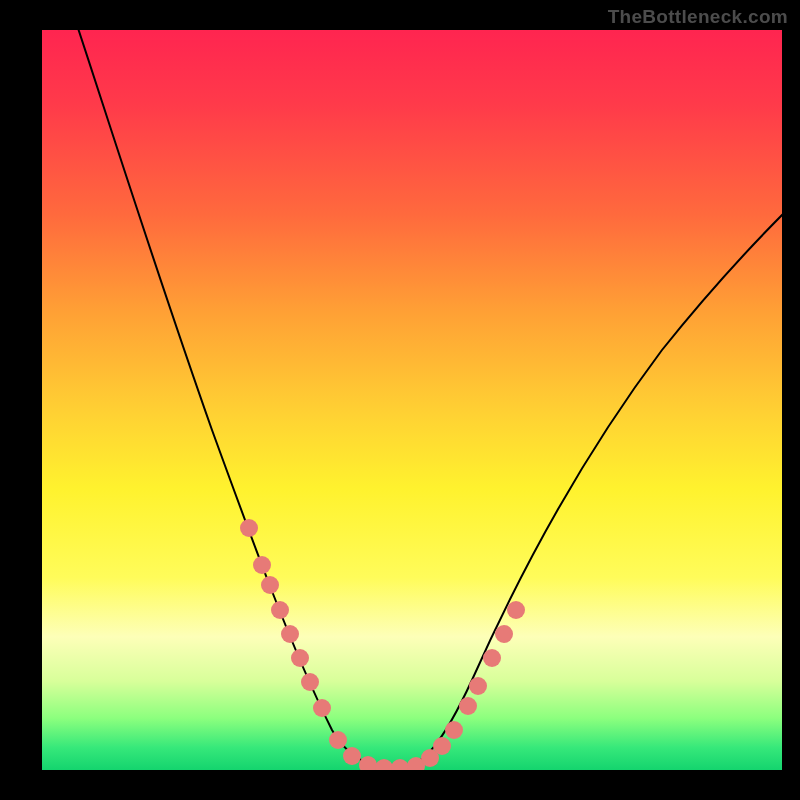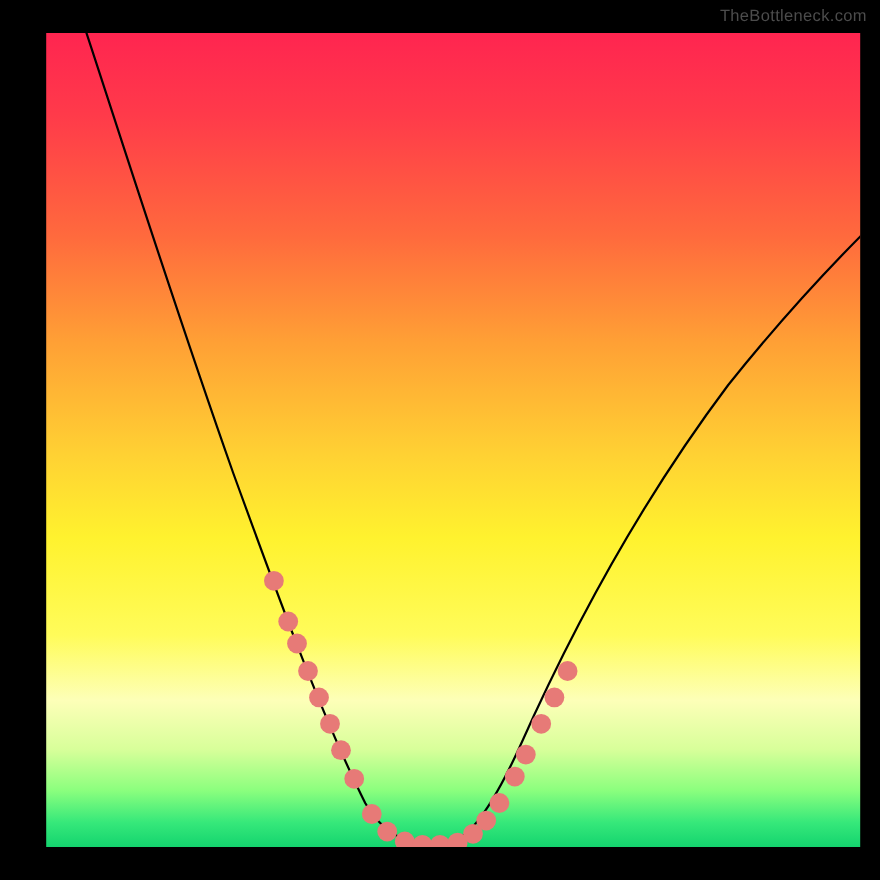--- a/index.html
+++ b/index.html
@@ -15,22 +15,22 @@
     width: 800px;
     height: 800px;
     position: relative;
     background: #000;
   }
   .watermark {
     position: absolute;
     top: 6px;
     right: 12px;
     color: #4c4c4c;
-    font-size: 15px;
-    font-weight: 400;
+    font-size: 19px;
+    font-weight: 700;
     letter-spacing: 0.3px;
     z-index: 10;
   }
   .plot-area {
     position: absolute;
     left: 42px;
     top: 30px;
     width: 740px;
     height: 740px;
     background: linear-gradient(to bottom,

